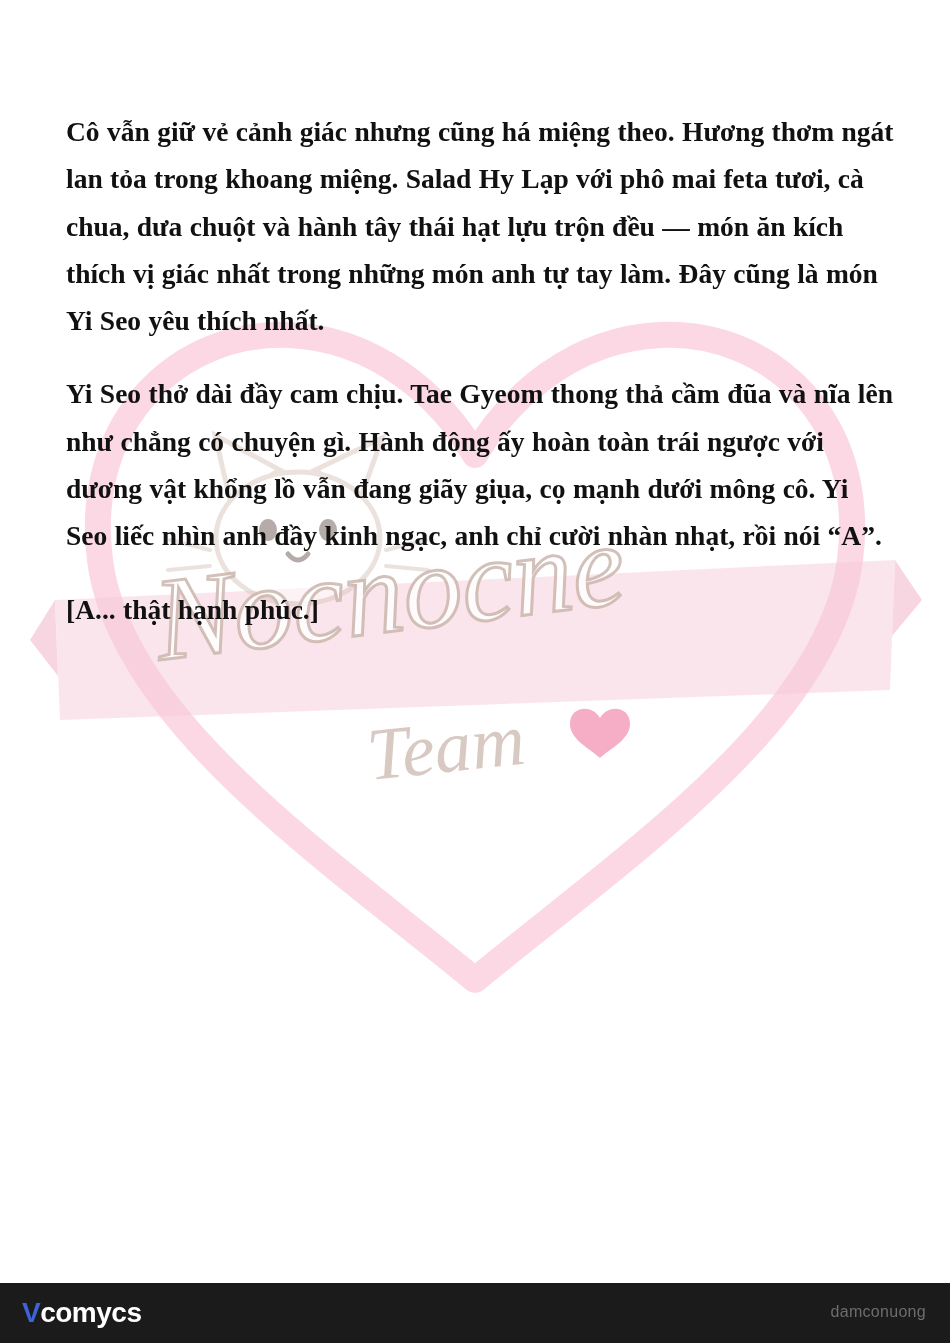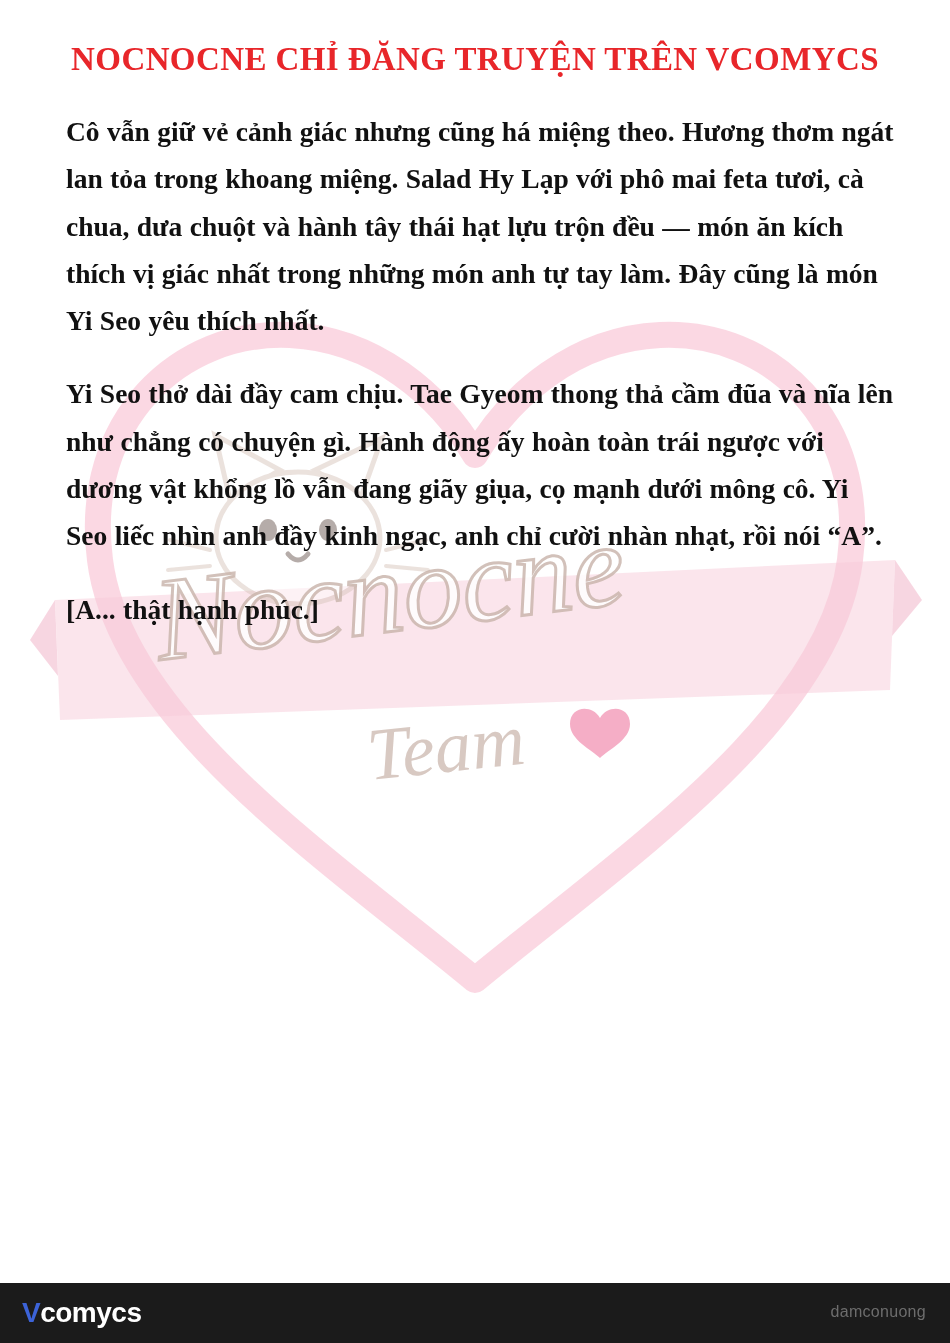--- a/index.html
+++ b/index.html
@@ -130,23 +130,20 @@
         <path d="M176 120 L 216 110 M176 136 L 218 140" stroke="#d8c6bd" stroke-width="4" stroke-linecap="round"></path>
       </g>
 
       <text x="160" y="660" font-family="Liberation Serif, serif" font-size="118" font-style="italic" fill="#ffffff" stroke="#cbb7ae" stroke-width="3" opacity="0.85" transform="rotate(-7 160 660)">Nocnocne</text>
       <text x="370" y="780" font-family="Liberation Serif, serif" font-size="74" font-style="italic" fill="#cbb7ae" opacity="0.75" transform="rotate(-6 370 780)">Team</text>
 
       <path d="M600 718 c -8 -14 -30 -12 -30 6 c 0 16 22 26 30 34 c 8 -8 30 -18 30 -34 c 0 -18 -22 -20 -30 -6 z" fill="#f29ab8" opacity="0.8"></path>
     </svg>
   </div>
 
-  <div class="header-band">
-    <span class="header-title">NOCNOCNE CHỈ ĐĂNG TRUYỆN TRÊN VCOMYCS</span>
-  </div>
 
   <div class="content">
     <p class="para">Cô vẫn giữ vẻ cảnh giác nhưng cũng há miệng theo. Hương thơm ngát lan tỏa trong khoang miệng. Salad Hy Lạp với phô mai feta tươi, cà chua, dưa chuột và hành tây thái hạt lựu trộn đều — món ăn kích thích vị giác nhất trong những món anh tự tay làm. Đây cũng là món Yi Seo yêu thích nhất.</p>
     <p class="para">Yi Seo thở dài đầy cam chịu. Tae Gyeom thong thả cầm đũa và nĩa lên như chẳng có chuyện gì. Hành động ấy hoàn toàn trái ngược với dương vật khổng lồ vẫn đang giãy giụa, cọ mạnh dưới mông cô. Yi Seo liếc nhìn anh đầy kinh ngạc, anh chỉ cười nhàn nhạt, rồi nói “A”.</p>
     <p class="para bracket">[A... thật hạnh phúc.]</p>
   </div>
 
   <div class="footer-bar">
     <div class="footer-logo">
       <span class="v">V</span><span class="rest">comycs</span>

